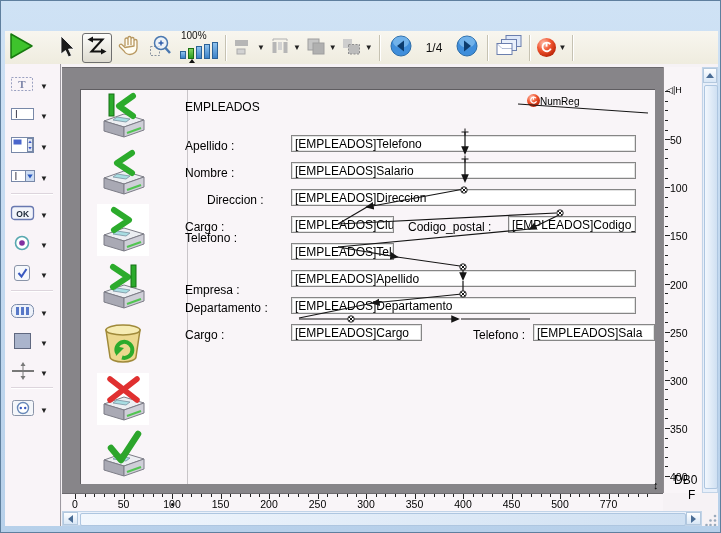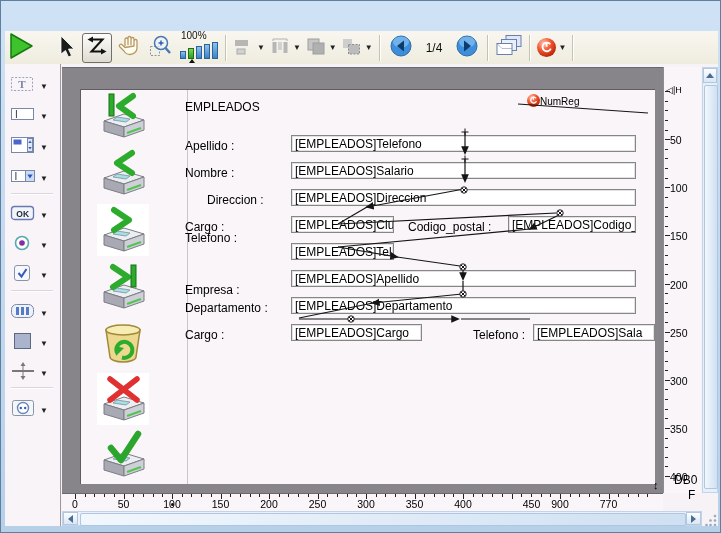--- a/index.html
+++ b/index.html
@@ -480,27 +480,27 @@
         <div class="tickh" style="left:371.9px;height:3px;"></div>
         <div class="tickh" style="left:381.6px;height:3px;"></div>
         <div class="tickh" style="left:391.3px;height:3px;"></div>
         <div class="tickh" style="left:401.0px;height:5px;"></div>
         <div class="hlab" style="left:401.0px;">400</div>
         <div class="tickh" style="left:410.7px;height:3px;"></div>
         <div class="tickh" style="left:420.4px;height:3px;"></div>
         <div class="tickh" style="left:430.1px;height:3px;"></div>
         <div class="tickh" style="left:439.8px;height:3px;"></div>
         <div class="tickh" style="left:449.5px;height:5px;"></div>
-        <div class="hlab" style="left:449.5px;margin-left:20px;">450</div>
+        <div class="hlab" style="left:449.5px;">450</div>
         <div class="tickh" style="left:459.2px;height:3px;"></div>
         <div class="tickh" style="left:468.9px;height:3px;"></div>
         <div class="tickh" style="left:478.6px;height:3px;"></div>
         <div class="tickh" style="left:488.3px;height:3px;"></div>
         <div class="tickh" style="left:498.0px;height:5px;"></div>
-        <div class="hlab" style="left:498.0px;">900</div>
+        <div class="hlab" style="left:498.0px;">500</div>
         <div class="tickh" style="left:507.7px;height:3px;"></div>
         <div class="tickh" style="left:517.4px;height:3px;"></div>
         <div class="tickh" style="left:527.1px;height:3px;"></div>
         <div class="tickh" style="left:536.8px;height:3px;"></div>
         <div class="tickh" style="left:546.5px;height:5px;"></div>
         <div class="hlab" style="left:546.5px;">770</div>
         <div class="tickh" style="left:556.2px;height:3px;"></div>
         <div class="tickh" style="left:565.9px;height:3px;"></div>
         <div class="tickh" style="left:575.6px;height:3px;"></div>
         <div class="tickh" style="left:585.3px;height:3px;"></div>

